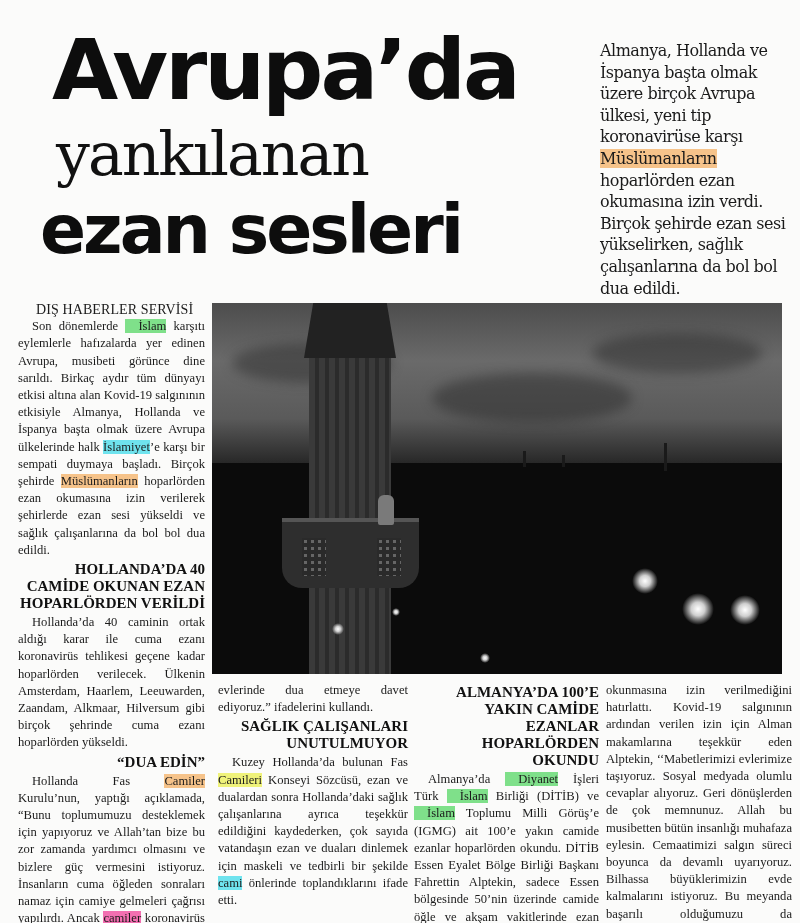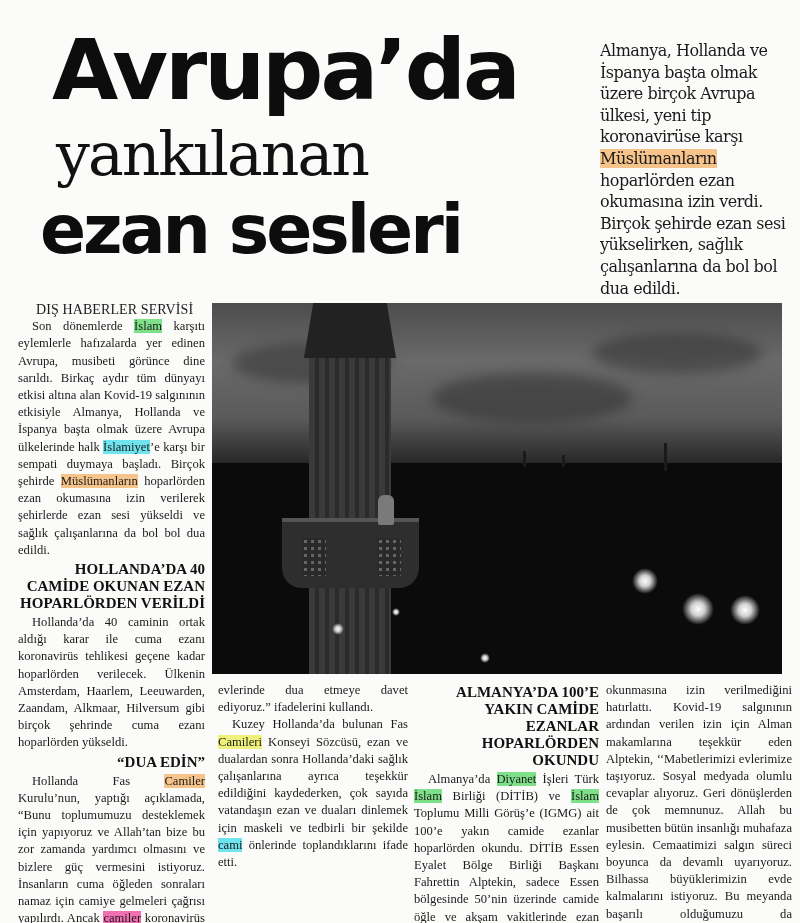--- a/index.html
+++ b/index.html
@@ -16,21 +16,21 @@
   .col { position: absolute; font-family: "Liberation Serif", serif; font-size: 12.6px; line-height: 17.2px; text-align: justify; color: #1b1b1b; }
   .col p { text-indent: 14px; }
   .col h3 { font-family: "Liberation Serif", serif; font-weight: bold; font-size: 15px; line-height: 17px; text-align: right; margin-top: 2px; margin-bottom: 2px; color: #111; }
   .byline { font-weight: normal; font-size: 14px; text-indent: 18px; letter-spacing: 0.1px; }
 
   .c1 { left: 18px; top: 301px; width: 187px; }
   .c2 { left: 218px; top: 682px; width: 190px; }
   .c3 { left: 414px; top: 682px; width: 185px; }
   .c4 { left: 606px; top: 682px; width: 186px; }
 
-  .hl-green { background: #7fe08a; }
+  .hl-green { background: #7fe08a; padding-left: 13px; }
   .hl-cyan { background: #6fe3ee; }
   .hl-orange { background: #f6c38a; }
   .hl-pink { background: #f26fb1; }
   .hl-yellow { background: #eff27a; }
 
   .photo { position: absolute; left: 212px; top: 303px; width: 570px; height: 371px; overflow: hidden; background: #0c0c0c; }
   .sky { position: absolute; left: 0; top: 0; width: 100%; height: 165px; background: linear-gradient(180deg, #4d4d4d 0%, #6a6a6a 35%, #5a5a5a 70%, #222 100%); }
   .cloud { position: absolute; border-radius: 50%; background: rgba(40,40,40,0.45); filter: blur(6px); }
   .ground { position: absolute; left: 0; top: 160px; width: 100%; height: 211px; background: #0b0b0b; }
   .minaret-cap { position: absolute; left: 92px; top: 0; width: 92px; height: 55px; background: #222; clip-path: polygon(10% 0, 90% 0, 100% 100%, 0 100%); }
@@ -83,20 +83,21 @@
   <div class="light" style="left:420px;top:265px;width:26px;height:26px;"></div>
   <div class="light" style="left:470px;top:290px;width:32px;height:32px;"></div>
   <div class="light" style="left:518px;top:292px;width:30px;height:30px;"></div>
   <div class="light" style="left:120px;top:320px;width:12px;height:12px;"></div>
   <div class="light" style="left:180px;top:305px;width:8px;height:8px;"></div>
   <div class="light" style="left:268px;top:350px;width:10px;height:10px;"></div>
 </div>
 
 <div class="col c2">
   <p style="text-indent:0">evlerinde dua etmeye davet ediyoruz.” ifadelerini kullandı.</p>
+  <h3>SAĞLIK ÇALIŞANLARI UNUTULMUYOR</h3>
   <p><span>Kuzey Hollanda’da bulunan Fas </span><span class="hl-yellow">Camileri</span><span> Konseyi Sözcüsü, ezan ve dualardan sonra Hollanda’daki sağlık çalışanlarına ayrıca teşekkür edildiğini kaydederken, çok sayıda vatandaşın ezan ve duaları dinlemek için maskeli ve tedbirli bir şekilde </span><span class="hl-cyan">cami</span><span> önlerinde toplandıklarını ifade etti.</span></p>
 </div>
 
 <div class="col c3">
   <h3>ALMANYA’DA 100’E YAKIN CAMİDE EZANLAR HOPARLÖRDEN OKUNDU</h3>
   <p><span>Almanya’da </span><span class="hl-green">Diyanet</span><span> İşleri Türk </span><span class="hl-green">İslam</span><span> Birliği (DİTİB) ve </span><span class="hl-green">İslam</span><span> Toplumu Milli Görüş’e (IGMG) ait 100’e yakın camide ezanlar hoparlörden okundu. DİTİB Essen Eyalet Bölge Birliği Başkanı Fahrettin Alptekin, sadece Essen bölgesinde 50’nin üzerinde camide öğle ve akşam vakitlerinde ezan okunduğunu söyledi. Alptekin, Almanya’da bazı istisnai durumlar hariç ezanın hoparlörden</span></p>
 </div>
 
 <div class="col c4">
   <p style="text-indent:0">okunmasına izin verilmediğini hatırlattı. Kovid-19 salgınının ardından verilen izin için Alman makamlarına teşekkür eden Alptekin, ‘‘Mabetlerimizi evlerimize taşıyoruz. Sosyal medyada olumlu cevaplar alıyoruz. Geri dönüşlerden de çok memnunuz. Allah bu musibetten bütün insanlığı muhafaza eylesin. Cemaatimizi salgın süreci boyunca da devamlı uyarıyoruz. Bilhassa büyüklerimizin evde kalmalarını istiyoruz. Bu meyanda başarılı olduğumuzu da söyleyebiliriz.” ifadelerini kullandı.</p>

